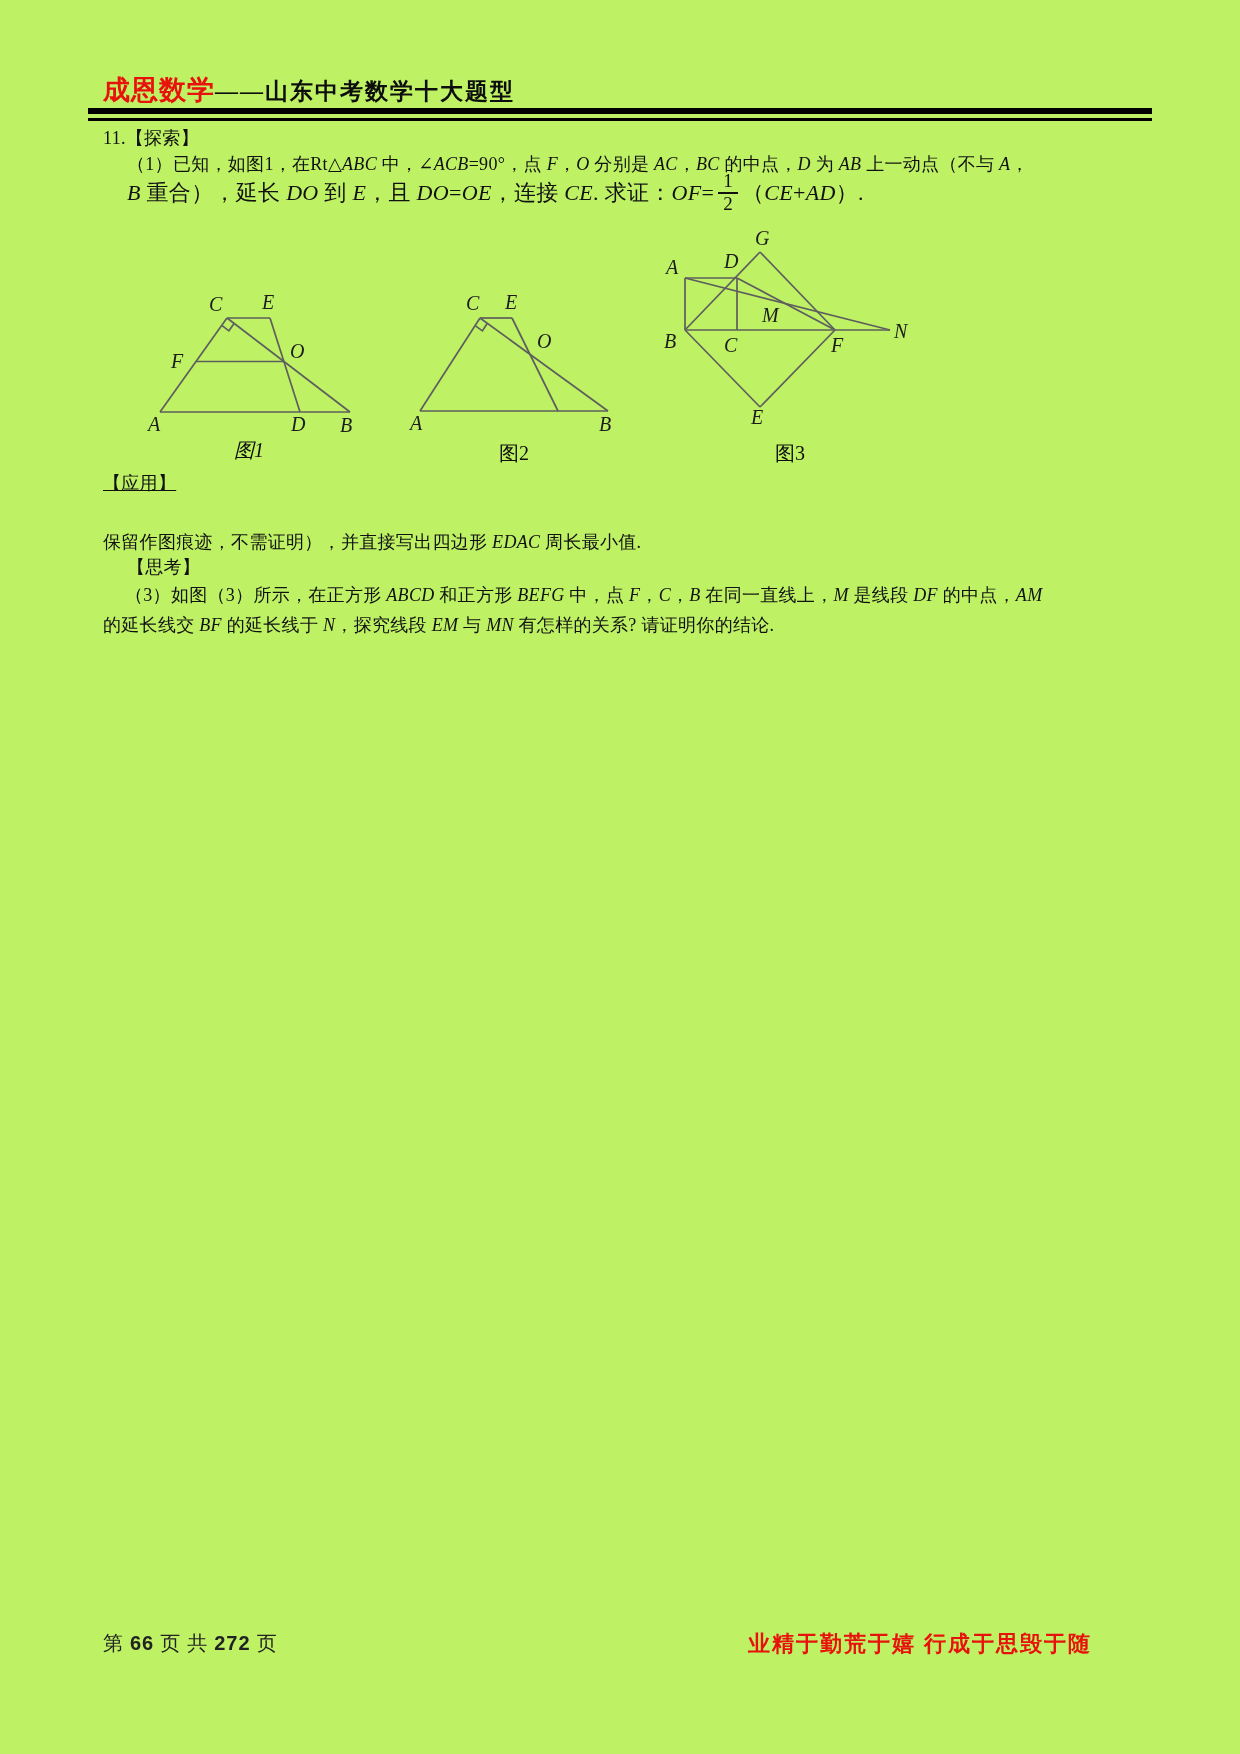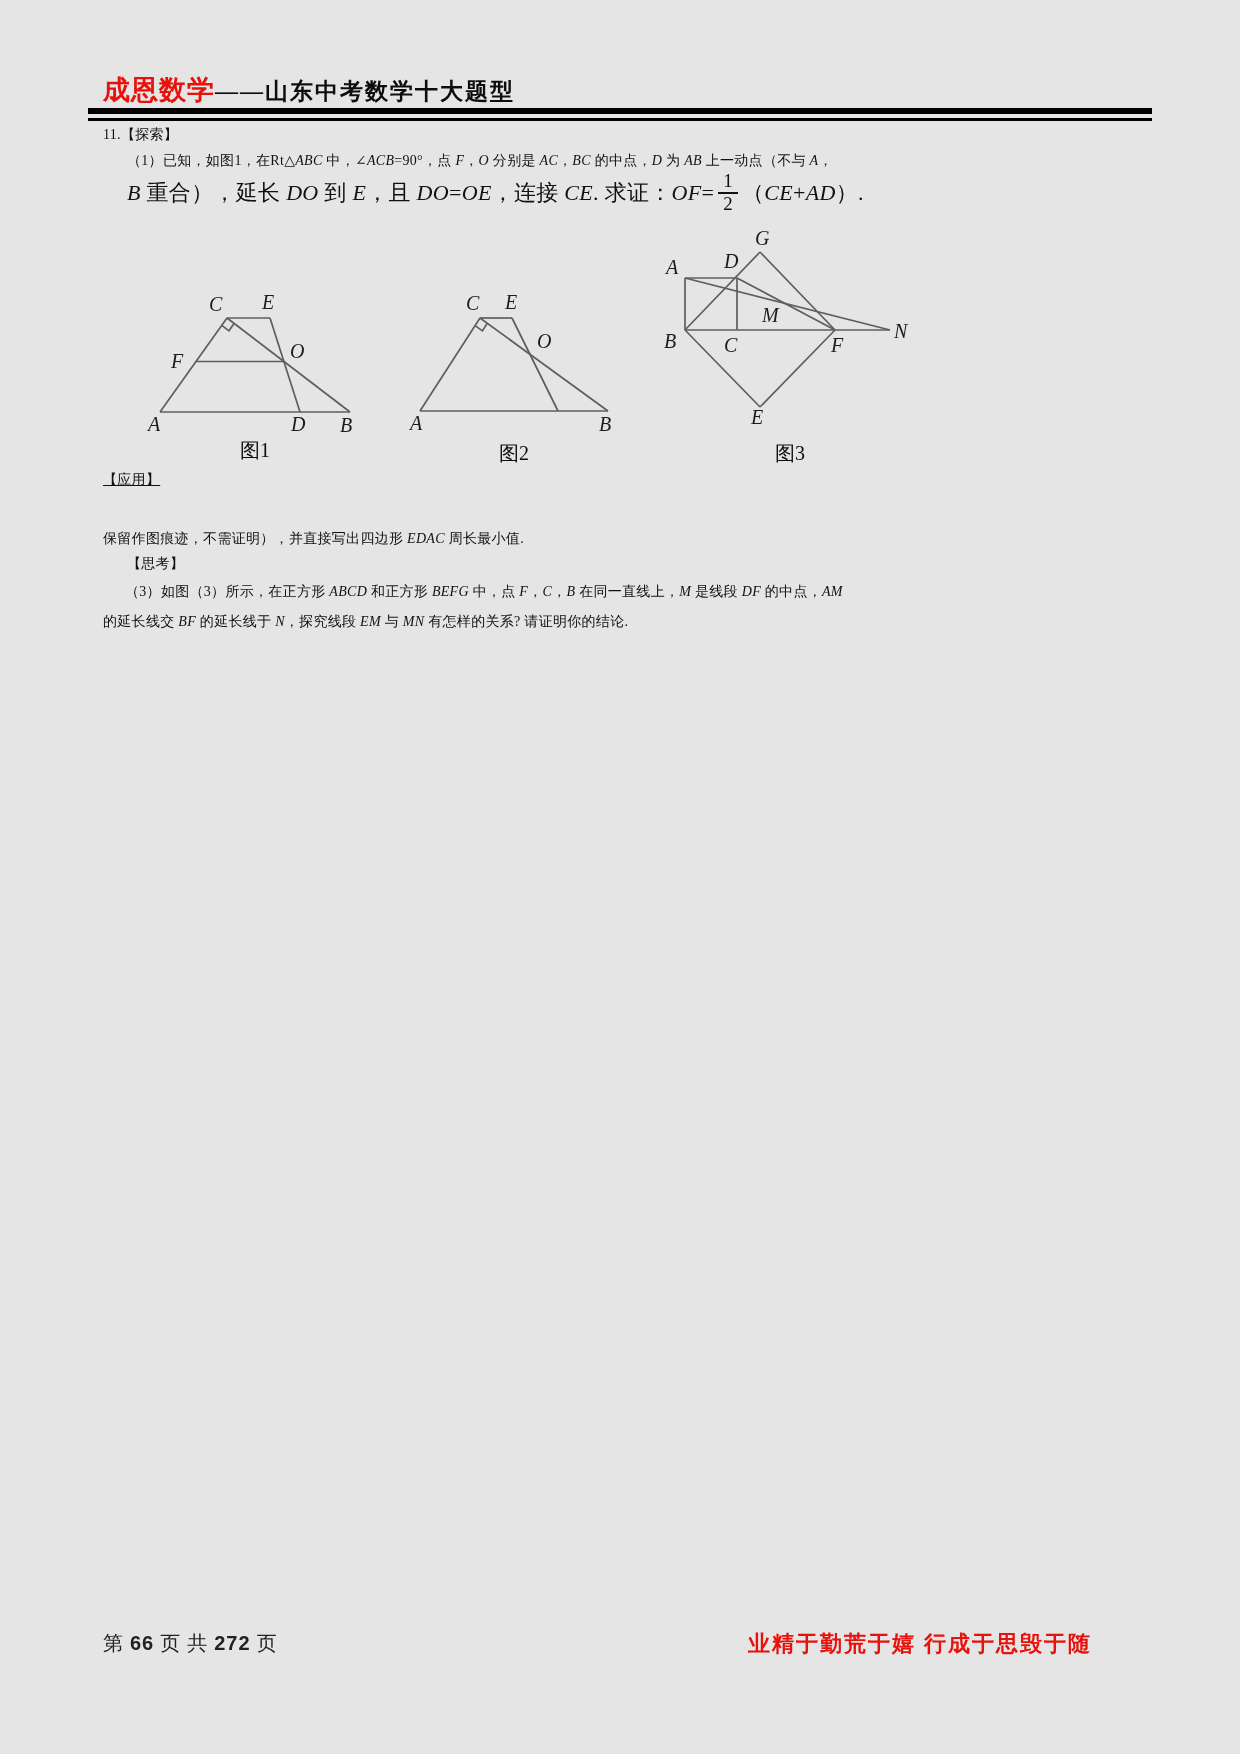--- a/index.html
+++ b/index.html
@@ -1,28 +1,28 @@
 <!DOCTYPE html>
 <html><head>
 <meta charset="utf-8">
 <style>
   html,body{margin:0;padding:0;background:#ffffff;}
-  .page{position:relative;width:1240px;height:1754px;background:#e5e5e5;overflow:hidden;
+  .page{position:relative;width:1240px;height:1754px;background:#bef264;overflow:hidden;
         font-family:"Liberation Serif","DejaVu Serif",serif;color:#111;}
   .abs{position:absolute;white-space:nowrap;}
   
   .logo{font-family:"Liberation Sans","DejaVu Sans",sans-serif;font-weight:bold;
         font-size:27px;color:#e8120c;letter-spacing:1px;}
   .subtitle{font-weight:bold;font-size:23px;color:#0d0d0d;letter-spacing:2px;}
   .rule{position:absolute;left:88px;top:108px;width:1064px;height:0;
         border-top:6px solid #000;}
   .rule2{position:absolute;left:88px;top:118px;width:1064px;height:0;
         border-top:3px solid #000;}
   
-  .bodyline{font-size:14px;letter-spacing:0.3px;}
+  .bodyline{font-size:18px;letter-spacing:0.3px;}
   .it{font-style:italic;}
   .bd{font-weight:bold;font-family:"Liberation Sans","DejaVu Sans",sans-serif;}
   .fracline{display:flex;align-items:center;font-size:22px;letter-spacing:0.3px;}
   .frac{display:inline-flex;flex-direction:column;align-items:center;
         font-size:19px;line-height:1.1;margin:0 4px;}
   .frac .num{border-bottom:2px solid #111;padding:0 5px;}
   
   svg{position:absolute;overflow:visible;}
   .fig-line{stroke:#5e5e5e;stroke-width:1.7;fill:none;}
   .fig-label{font-family:"Liberation Serif","DejaVu Serif",serif;font-style:italic;
@@ -68,21 +68,21 @@
     <line class="fig-line" x1="270" y1="318" x2="300" y2="412"></line>
     <line class="fig-line" x1="196" y1="361.5" x2="284" y2="361.5"></line>
     <text class="fig-label" x="148" y="431">A</text>
     <text class="fig-label" x="291" y="431">D</text>
     <text class="fig-label" x="340" y="432">B</text>
     <text class="fig-label" x="209" y="311">C</text>
     <text class="fig-label" x="262" y="309">E</text>
     <text class="fig-label" x="171" y="368">F</text>
     <text class="fig-label" x="290" y="358">O</text>
   </svg>
-  <div class="abs caption" style="left:225px;top:437px;width:60px;">图1</div>
+  <div class="abs caption" style="left:219px;top:437px;width:60px;font-style:italic;">图1</div>
 
   <svg style="left:400px;top:295px;" width="225" height="150" viewBox="400 295 225 150">
     <polyline class="fig-line" points="487.3,323.3 482.4,330.9 475.1,325.6"></polyline>
     <line class="fig-line" x1="420" y1="411" x2="608" y2="411"></line>
     <line class="fig-line" x1="420" y1="411" x2="480" y2="318"></line>
     <line class="fig-line" x1="480" y1="318" x2="608" y2="411"></line>
     <line class="fig-line" x1="480" y1="318" x2="512" y2="318"></line>
     <line class="fig-line" x1="512" y1="318" x2="558" y2="411"></line>
     <text class="fig-label" x="410" y="430">A</text>
     <text class="fig-label" x="599" y="431">B</text>

